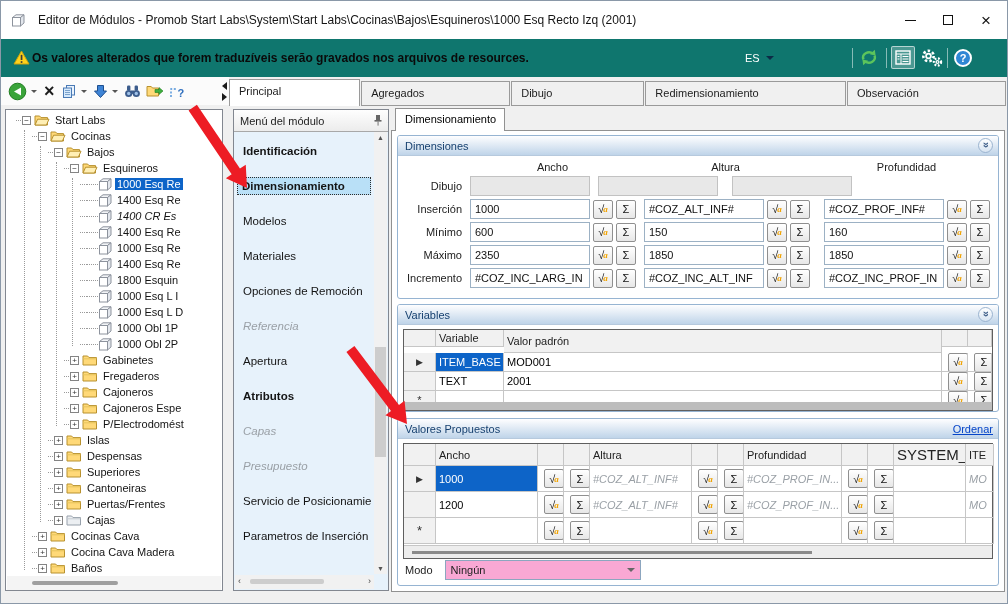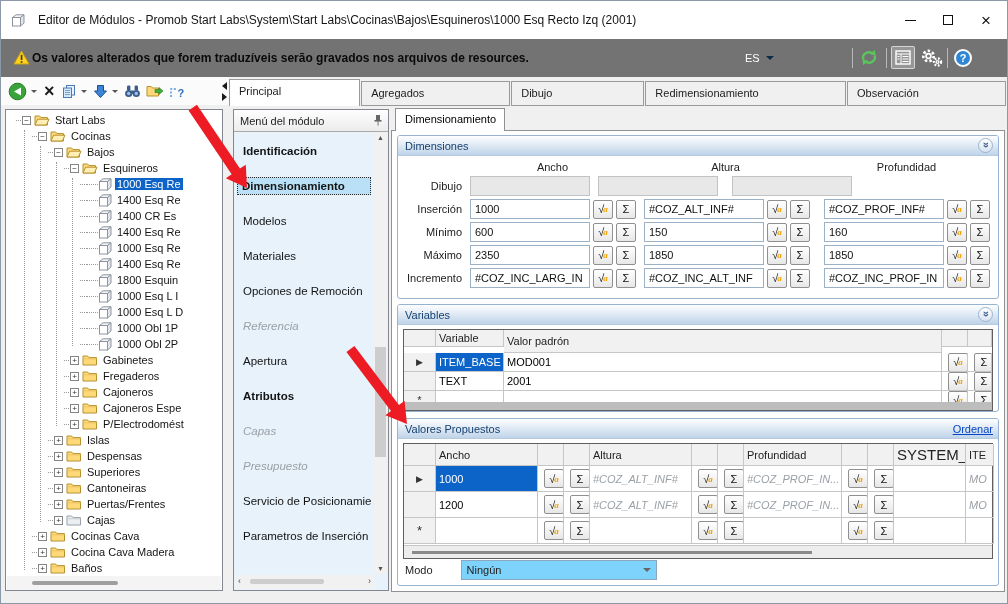--- a/index.html
+++ b/index.html
@@ -7,21 +7,21 @@
 .window{position:relative;width:1008px;height:604px;background:#f0f0f0;border:1px solid #8a98a8;overflow:hidden}
 
 .titlebar{position:absolute;left:0;top:0;right:0;height:38px;background:#fff;display:flex;align-items:center;padding-left:10px}
 .title-text{font-size:12px;color:#151515;margin-left:10px;white-space:nowrap}
 .win-ctl{position:absolute;top:0;height:38px;width:42px;display:flex;align-items:center;justify-content:center;cursor:default}
 #wmin{right:76px}#wmax{right:38px}#wclose{right:0}
 .gl-min{width:11px;height:1px;background:#111}
 .gl-max{width:10px;height:10px;border:1px solid #111}
 .gl-close{font-size:17px;color:#111;line-height:1}
 
-.banner{position:absolute;left:0;top:38px;right:0;height:38px;background:#737373}
+.banner{position:absolute;left:0;top:38px;right:0;height:38px;background:#0f766e}
 .warn-ic{position:absolute;left:12px;top:11px}
 .banner-msg{position:absolute;left:31px;top:0;line-height:38px;font-weight:bold;font-size:12px;color:#0a0a0a;white-space:nowrap}
 .lang{position:absolute;left:744px;top:0;line-height:38px;color:#fff;font-size:11px;display:flex;align-items:center;height:38px}
 .lang .lc{margin-left:6px;border-top:4px solid #0c2b46;border-left:4px solid transparent;border-right:4px solid transparent}
 .bsep{position:absolute;top:9px;width:1px;height:20px;background:rgba(255,255,255,.5)}
 .bico{position:absolute;display:flex;align-items:center;justify-content:center}
 #ic-refresh{left:858px;top:10px}
 #ic-list{left:890px;top:7px;width:24px;height:23px;background:rgba(255,255,255,.25);border:1px solid rgba(255,255,255,.6);border-radius:2px}
 #ic-gears{left:918px;top:9px}
 #ic-help{left:953px;top:10px;width:18px;height:18px;border-radius:50%;border:2px solid #fff;color:#fff;font-weight:bold;font-size:11px;background:#2f87d4}
@@ -96,21 +96,21 @@
 .gc{border-right:1px solid #c6c6c6;border-bottom:1px solid #c6c6c6;padding:2px 3px;overflow:hidden;white-space:nowrap;flex:none;display:flex;align-items:center}
 .gh{background:#f1f1f1;color:#222}
 .gsel{background:#f1f1f1;justify-content:center;color:#333}
 .csel{background:#0d64c8;color:#fff}
 .ph{color:#9aa0a6;font-style:italic}
 .vfill{position:absolute;left:0;right:0;bottom:0;height:8px;background:#bdbdbd}
 .lscroll{position:absolute;left:0;right:0;bottom:0;height:13px;background:#ededed;border-top:1px solid #c6c6c6}
 .lthumb{position:absolute;left:8px;top:5px;width:400px;height:3px;background:#8a8a8a}
 .glink{margin-left:auto;color:#0645c8;text-decoration:underline;font-size:11px}
 .modo{position:absolute;left:7px;bottom:5px;display:flex;align-items:center;font-size:11px;color:#222}
-.combo{width:196px;height:20px;border:1px solid #8ca6bf;background:#7dd3fc;display:flex;align-items:center;padding:0 5px;margin-left:28px;position:relative;font-size:11px}
+.combo{width:196px;height:20px;border:1px solid #8ca6bf;background:#f9a8d4;display:flex;align-items:center;padding:0 5px;margin-left:12px;position:relative;font-size:11px}
 .combo .cc{position:absolute;right:5px;border-top:4px solid #666;border-left:4px solid transparent;border-right:4px solid transparent}
 
 .arrows{position:absolute;left:0;top:0;pointer-events:none;z-index:40}
 </style>
 </head>
 <body>
 
 <div class="window">
 
   <div class="titlebar">
@@ -299,21 +299,21 @@
           <span class="expsp"></span>
           <span class="ticon">
             <svg width="14" height="13" viewBox="0 0 14 13">
               <path d="M1.5 3.5 L9.5 3.5 L13 0.8 L5 0.8 Z" fill="#f2f4f7" stroke="#8d939d"></path>
               <path d="M9.5 3.5 L13 0.8 L13 9 L9.5 12 Z" fill="#e3e7ed" stroke="#8d939d"></path>
               <rect x="1.5" y="3.5" width="8" height="8.5" fill="#ffffff" stroke="#8d939d"></rect>
             </svg>
           </span>
           <span class="tlabel">1400 Esq Re</span>
         </div>
-        <div class="trow" style="padding-left: 74px;">
+        <div class="trow" style="padding-left: 74px; font-style: italic;">
           <span class="stub"></span>
           <span class="expsp"></span>
           <span class="ticon">
             <svg width="14" height="13" viewBox="0 0 14 13">
               <path d="M1.5 3.5 L9.5 3.5 L13 0.8 L5 0.8 Z" fill="#f2f4f7" stroke="#8d939d"></path>
               <path d="M9.5 3.5 L13 0.8 L13 9 L9.5 12 Z" fill="#e3e7ed" stroke="#8d939d"></path>
               <rect x="1.5" y="3.5" width="8" height="8.5" fill="#ffffff" stroke="#8d939d"></rect>
             </svg>
           </span>
           <span class="tlabel">1400 CR Es</span>

